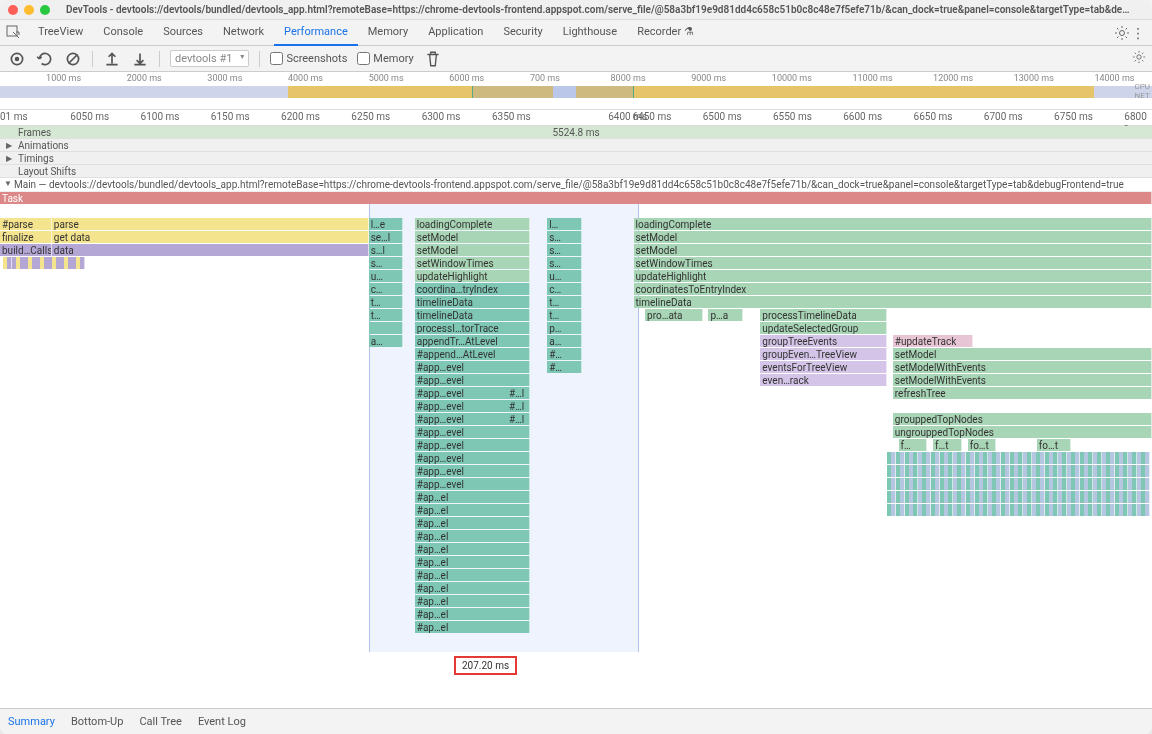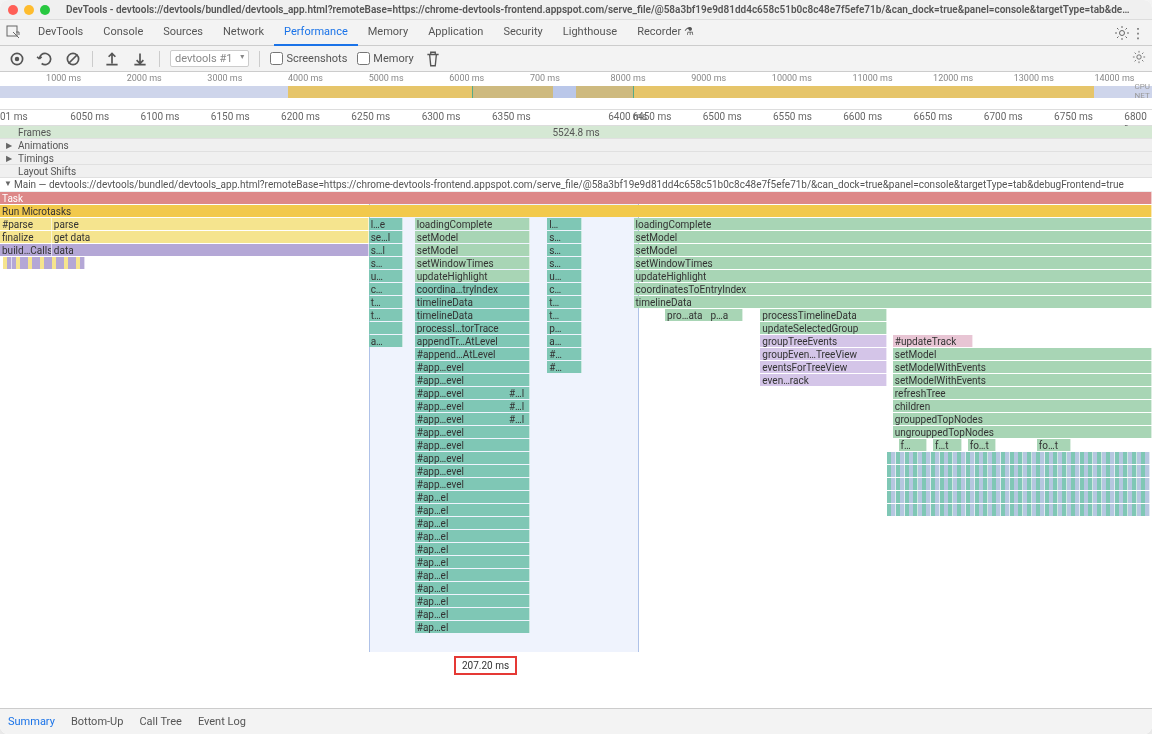--- a/index.html
+++ b/index.html
@@ -71,21 +71,21 @@
   </div>
 
   <div class="tabs">
     <div class="inspect-icon">
       <svg viewBox="0 0 16 16">
           <rect x="1" y="1" width="10" height="10" fill="none" stroke="currentColor"></rect>
           <path d="M7 7 L13 13 M10 7 L13 7 L13 10" fill="none" stroke="currentColor"></path>
         </svg>
     </div>
     <div id="tabs-container" style="display:flex">
-        <div class="tab">DevTools</div>
+        <div class="tab">TreeView</div>
         <div class="tab">Console</div>
         <div class="tab">Sources</div>
         <div class="tab">Network</div>
         <div class="tab active">Performance</div>
         <div class="tab">Memory</div>
         <div class="tab">Application</div>
         <div class="tab">Security</div>
         <div class="tab">Lighthouse</div>
         <div class="tab">Recorder ⚗</div>
       </div>
@@ -213,23 +213,20 @@
     </div>
   <div class="track-header">
       <span>Layout Shifts</span>
     </div>
   <div class="main-header"><span class="arrow">▼</span><span>Main — devtools://devtools/bundled/devtools_app.html?remoteBase=https://chrome-devtools-frontend.appspot.com/serve_file/@58a3bf19e9d81dd4c658c51b0c8c48e7f5efe71b/&amp;can_dock=true&amp;panel=console&amp;targetType=tab&amp;debugFrontend=true</span></div>
 
   <div class="flame" id="flame" style="height:460px">
     <div class="selection-overlay" style="left:32%;width:23.5%"></div>
   <div class="flame-row" style="top: 0px; position: absolute; left: 0px; right: 0px;">
         <div class="flame-bar c-task" style="left: 0%; width: 100%;">Task</div>
-      </div>
-      <div class="flame-row" style="top: 13px; position: absolute; left: 0px; right: 0px;">
-        <div class="flame-bar c-micro" style="left: 0%; width: 100%;">Run Microtasks</div>
       </div>
       <div class="flame-row" style="top: 26px; position: absolute; left: 0px; right: 0px;">
         <div class="flame-bar c-yellow" style="left: 0%; width: 4.5%;">#parse</div>
         <div class="flame-bar c-yellow" style="left: 4.5%; width: 27.5%;">parse</div>
       </div>
       <div class="flame-row" style="top: 39px; position: absolute; left: 0px; right: 0px;">
         <div class="flame-bar c-yellow" style="left: 0%; width: 4.5%;">finalize</div>
         <div class="flame-bar c-yellow" style="left: 4.5%; width: 27.5%;">get data</div>
       </div>
       <div class="flame-row" style="top: 52px; position: absolute; left: 0px; right: 0px;">
@@ -444,21 +441,21 @@
       <div class="flame-row" style="top: 78px; position: absolute; left: 0px; right: 0px;">
         <div class="flame-bar c-green" style="left: 55%; width: 45%;">updateHighlight</div>
       </div>
       <div class="flame-row" style="top: 91px; position: absolute; left: 0px; right: 0px;">
         <div class="flame-bar c-green" style="left: 55%; width: 45%;">coordinatesToEntryIndex</div>
       </div>
       <div class="flame-row" style="top: 104px; position: absolute; left: 0px; right: 0px;">
         <div class="flame-bar c-green" style="left: 55%; width: 45%;">timelineData</div>
       </div>
       <div class="flame-row" style="top: 117px; position: absolute; left: 0px; right: 0px;">
-        <div class="flame-bar c-green" style="left: 56%; width: 5%; margin-left: 20px;">pro…ata</div>
+        <div class="flame-bar c-green" style="left: 56%; width: 5%;">pro…ata</div>
       </div>
       <div class="flame-row" style="top: 117px; position: absolute; left: 0px; right: 0px;">
         <div class="flame-bar c-green" style="left: 61.5%; width: 3%;">p…a</div>
       </div>
       <div class="flame-row" style="top: 130px; position: absolute; left: 0px; right: 0px;">
         <div class="flame-bar c-green" style="left: 66%; width: 11%;">updateSelectedGroup</div>
       </div>
       <div class="flame-row" style="top: 117px; position: absolute; left: 0px; right: 0px;">
         <div class="flame-bar c-green" style="left: 66%; width: 11%;">processTimelineData</div>
       </div>
@@ -481,23 +478,20 @@
         <div class="flame-bar c-green" style="left: 77.5%; width: 22.5%;">setModel</div>
       </div>
       <div class="flame-row" style="top: 169px; position: absolute; left: 0px; right: 0px;">
         <div class="flame-bar c-green" style="left: 77.5%; width: 22.5%;">setModelWithEvents</div>
       </div>
       <div class="flame-row" style="top: 182px; position: absolute; left: 0px; right: 0px;">
         <div class="flame-bar c-green" style="left: 77.5%; width: 22.5%;">setModelWithEvents</div>
       </div>
       <div class="flame-row" style="top: 195px; position: absolute; left: 0px; right: 0px;">
         <div class="flame-bar c-green" style="left: 77.5%; width: 22.5%;">refreshTree</div>
-      </div>
-      <div class="flame-row" style="top: 208px; position: absolute; left: 0px; right: 0px;">
-        <div class="flame-bar c-green" style="left: 77.5%; width: 22.5%;">children</div>
       </div>
       <div class="flame-row" style="top: 221px; position: absolute; left: 0px; right: 0px;">
         <div class="flame-bar c-green" style="left: 77.5%; width: 22.5%;">grouppedTopNodes</div>
       </div>
       <div class="flame-row" style="top: 234px; position: absolute; left: 0px; right: 0px;">
         <div class="flame-bar c-green" style="left: 77.5%; width: 22.5%;">ungrouppedTopNodes</div>
       </div>
       <div class="flame-row" style="top: 247px; position: absolute; left: 0px; right: 0px;">
         <div class="flame-bar c-green" style="left: 78%; width: 2.5%;">f…</div>
       </div>

